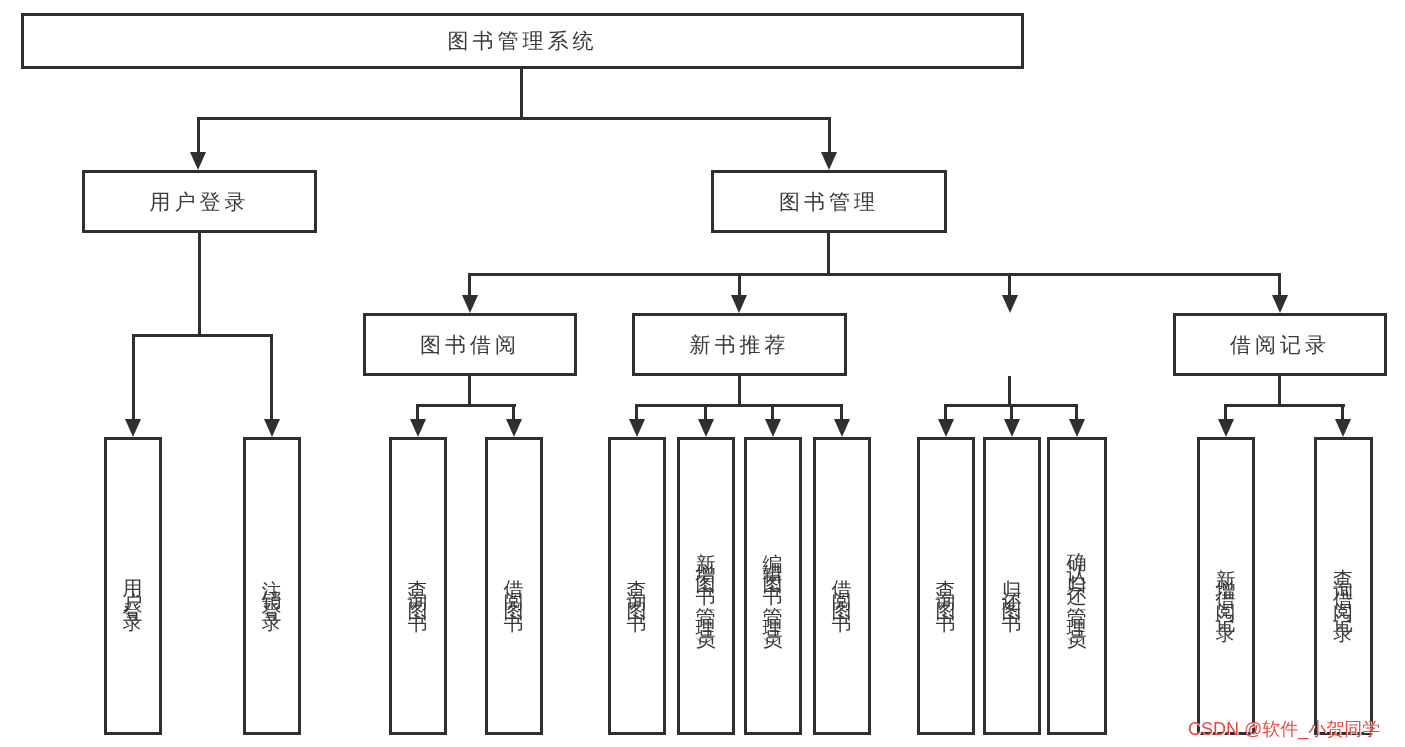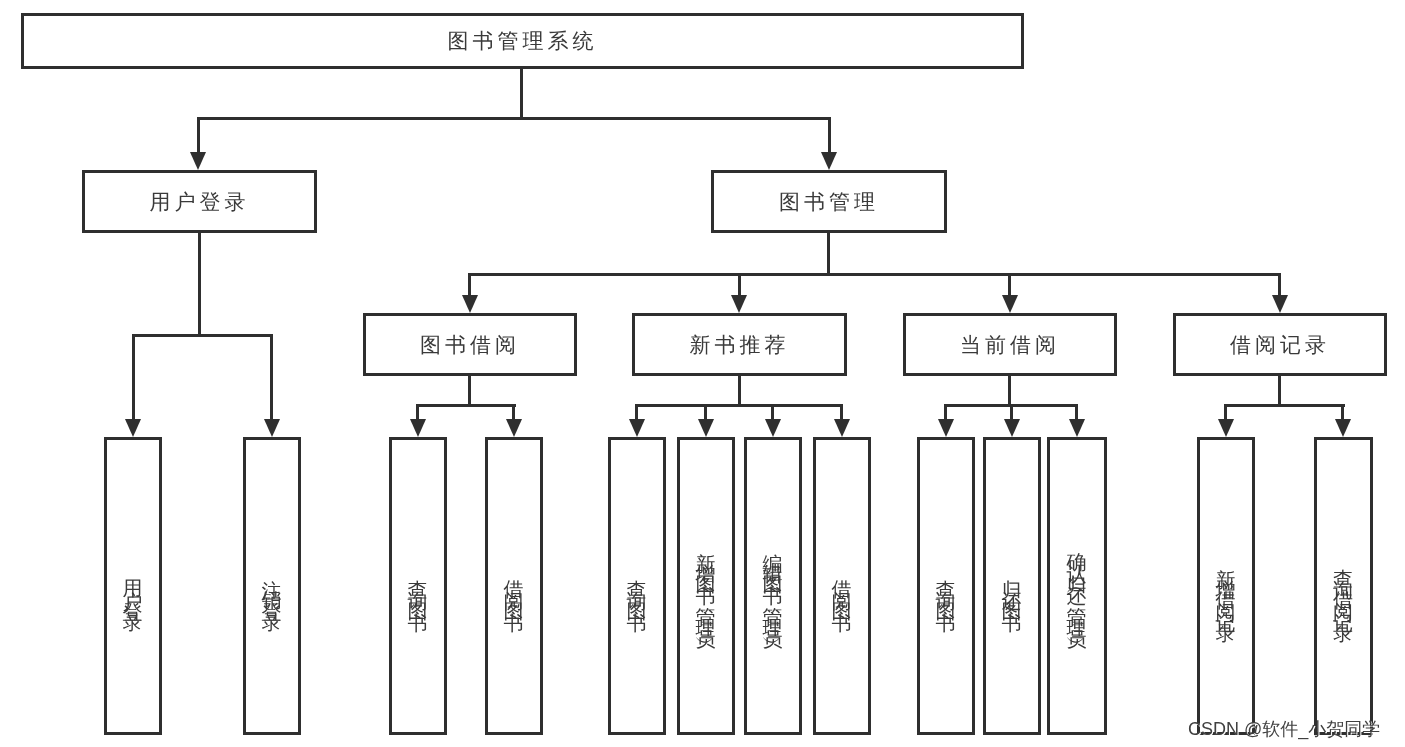--- a/index.html
+++ b/index.html
@@ -22,21 +22,21 @@
   }
   .vline{position:absolute;width:3px;background:#2f2f2f;}
   .hline{position:absolute;height:3px;background:#2f2f2f;}
   .arr{
     position:absolute;width:0;height:0;
     border-left:8px solid transparent;border-right:8px solid transparent;
     border-top:18px solid #2f2f2f;
   }
   .wm{
     position:absolute;left:1188px;top:717px;z-index:5;
-    font-size:18px;color:#404040;text-shadow:1px 1px 0 #ffffff;white-space:nowrap;
+    font-size:18px;color:#ef4444;text-shadow:1px 1px 0 #ffffff;white-space:nowrap;
   }
 </style>
 </head>
 <body>
 
 <div class="stage">
 
   <div class="box" style="left:21px;top:13px;width:1003px;height:56px">
     <span>图书管理系统</span>
   </div>
@@ -71,23 +71,20 @@
   <div class="vline" style="left:1008px;top:273px;height:24px"></div>
   <div class="arr" style="left:1002px;top:295px"></div>
   <div class="vline" style="left:1278px;top:273px;height:24px"></div>
   <div class="arr" style="left:1272px;top:295px"></div>
 
   <div class="box" style="left:363px;top:313px;width:214px;height:63px">
     <span>图书借阅</span>
   </div>
   <div class="box" style="left:632px;top:313px;width:215px;height:63px">
     <span>新书推荐</span>
-  </div>
-  <div class="box" style="left:903px;top:313px;width:214px;height:63px">
-    <span>当前借阅</span>
   </div>
   <div class="box" style="left:1173px;top:313px;width:214px;height:63px">
     <span>借阅记录</span>
   </div>
 
   <div class="vline" style="left:468px;top:376px;height:30px"></div>
   <div class="hline" style="left:416px;top:404px;width:100px"></div>
   <div class="vline" style="left:416px;top:404px;height:16px"></div>
   <div class="arr" style="left:410px;top:419px"></div>
   <div class="vline" style="left:512px;top:404px;height:16px"></div>

